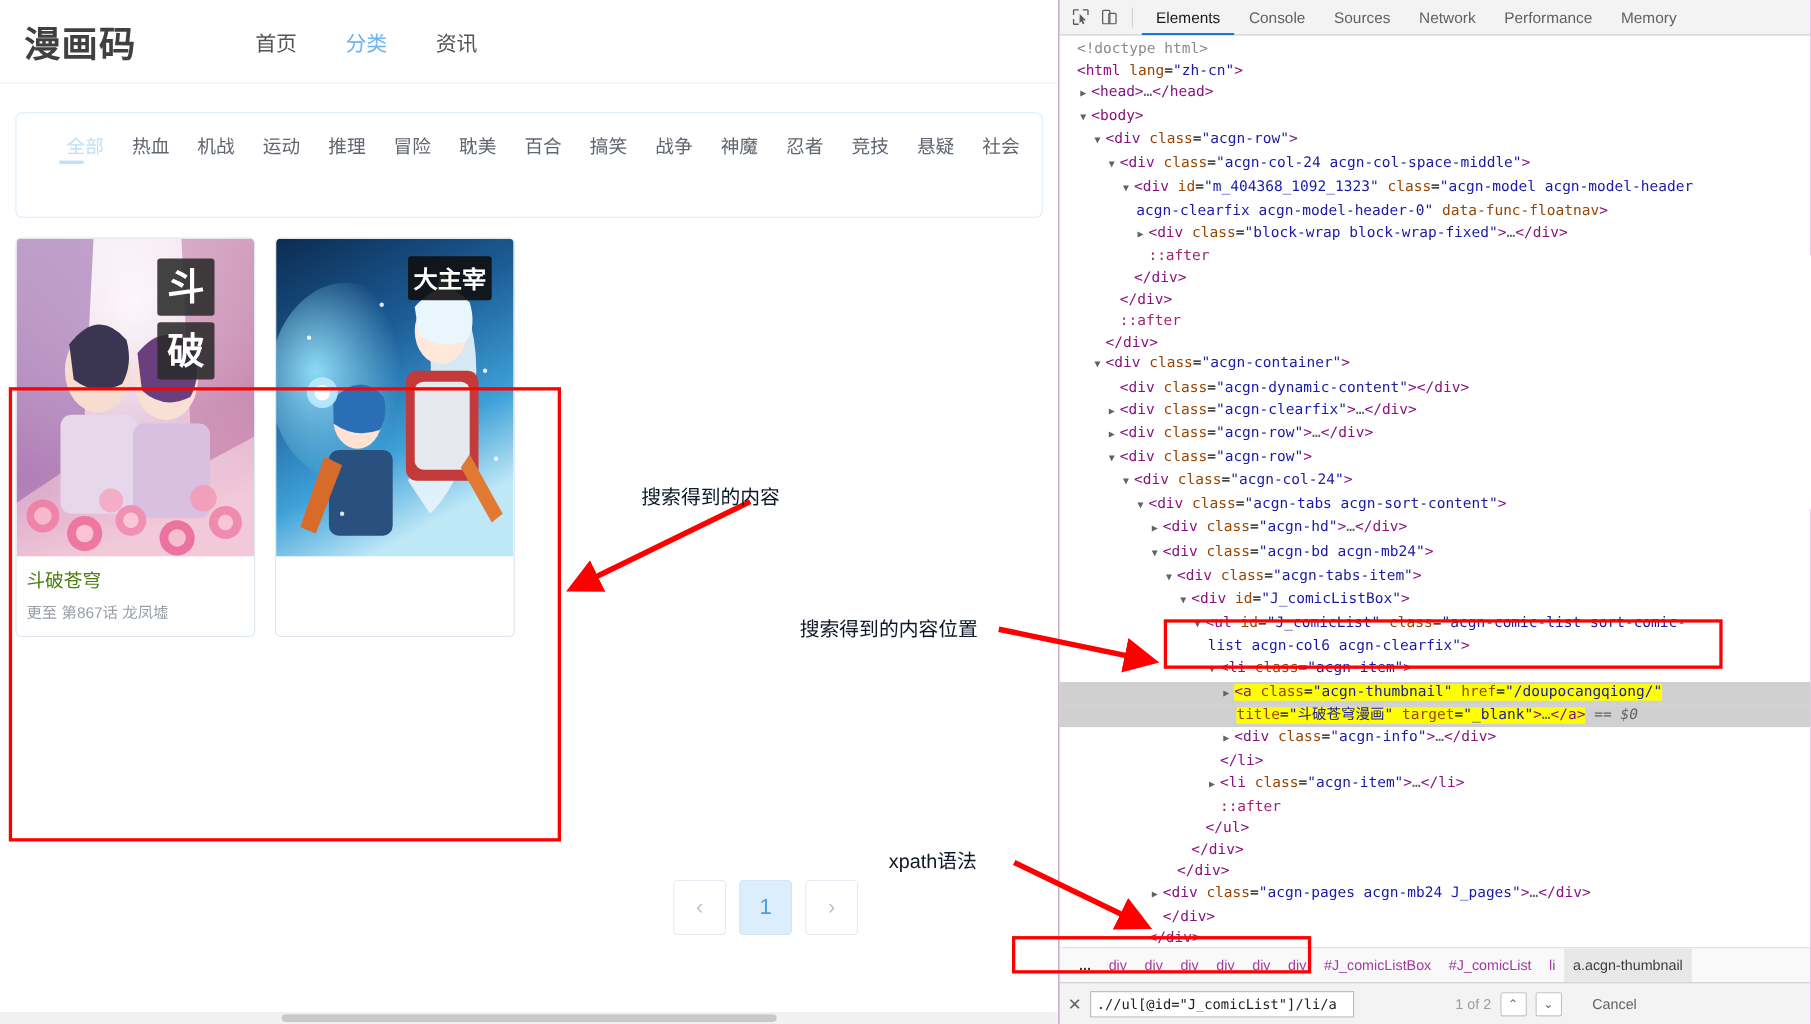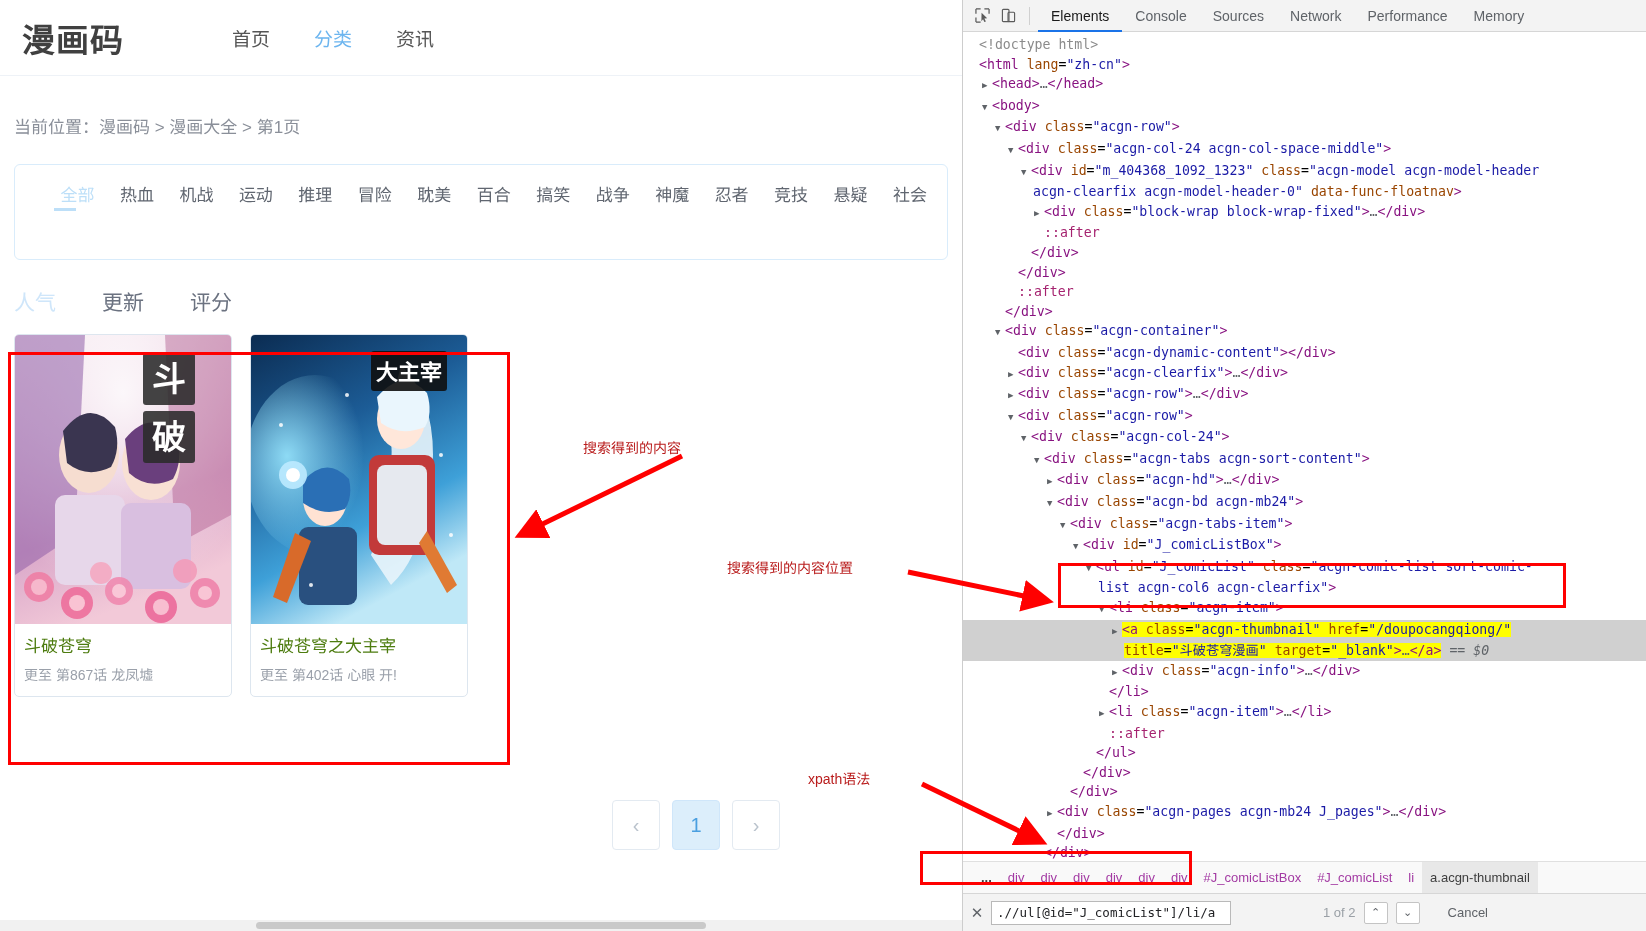--- a/index.html
+++ b/index.html
@@ -232,22 +232,22 @@
     display:flex; align-items:center; justify-content:center;
     color:#5f6368; font-size:11px; cursor:pointer;
   }
   #search-cancel {
     margin-left: 28px; font-size:13px; color:#5f6368; cursor:pointer;
   }
 
   
   .anno-text {
     position: absolute;
-    color: #b91c1c;
-    font-size: 14px;
+    color: #0f172a;
+    font-size: 18px;
     font-family: "Liberation Sans", sans-serif;
     white-space: nowrap;
     z-index: 40;
   }
   .anno-box {
     position: absolute;
     border: 3px solid #ff0000;
     z-index: 35;
     pointer-events: none;
   }
@@ -265,21 +265,20 @@
     <div class="logo">
       <span class="b">漫画码</span>
     </div>
     <nav class="nav">
       <a>首页</a>
       <a class="active">分类</a>
       <a>资讯</a>
     </nav>
   </div>
 
-  <div class="breadcrumb">当前位置：漫画码 &gt; 漫画大全 &gt; 第1页</div>
 
   <div class="cat-box">
     <div class="cat-row" id="cat-row-1">
         <div class="cat active">全部</div>
         <div class="cat">热血</div>
         <div class="cat">机战</div>
         <div class="cat">运动</div>
         <div class="cat">推理</div>
         <div class="cat">冒险</div>
         <div class="cat">耽美</div>
@@ -287,25 +286,20 @@
         <div class="cat">搞笑</div>
         <div class="cat">战争</div>
         <div class="cat">神魔</div>
         <div class="cat">忍者</div>
         <div class="cat">竞技</div>
         <div class="cat">悬疑</div>
         <div class="cat">社会</div>
       </div>
   </div>
 
-  <div class="sort-tabs">
-    <div class="sort-tab active">人气</div>
-    <div class="sort-tab">更新</div>
-    <div class="sort-tab">评分</div>
-  </div>
 
   <ul class="comic-list">
     <li class="comic-item">
       <a class="thumb">
         <svg width="216" height="289" viewBox="0 0 216 289" xmlns="http://www.w3.org/2000/svg">
           <defs>
             <linearGradient id="g1" x1="0" y1="0" x2="0.3" y2="1">
               <stop offset="0" stop-color="#f7e8ef"></stop>
               <stop offset="0.35" stop-color="#e8c8dd"></stop>
               <stop offset="0.7" stop-color="#d9a7c9"></stop>
@@ -393,24 +387,20 @@
           </g>
           <g fill="#ffffff" opacity="0.85">
             <circle cx="190" cy="120" r="2"></circle>
               <circle cx="30" cy="90" r="2"></circle>
             <circle cx="96" cy="60" r="2"></circle>
               <circle cx="60" cy="250" r="2"></circle>
             <circle cx="200" cy="200" r="2"></circle>
           </g>
         </svg>
       </a>
-      <div class="info">
-        <div class="t">斗破苍穹之大主宰</div>
-        <div class="s">更至 第402话 心眼 开!</div>
-      </div>
     </li>
   </ul>
 
   <div class="pager">
     <div class="pg">‹</div>
     <div class="pg cur">1</div>
     <div class="pg">›</div>
   </div>
 
   <div id="site-scroll">

